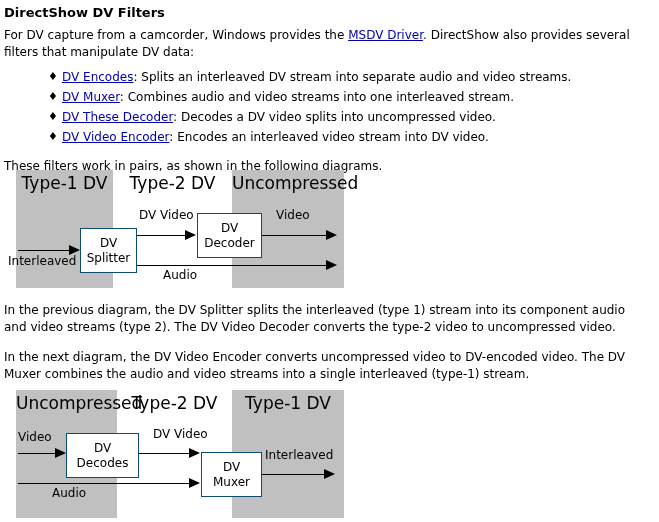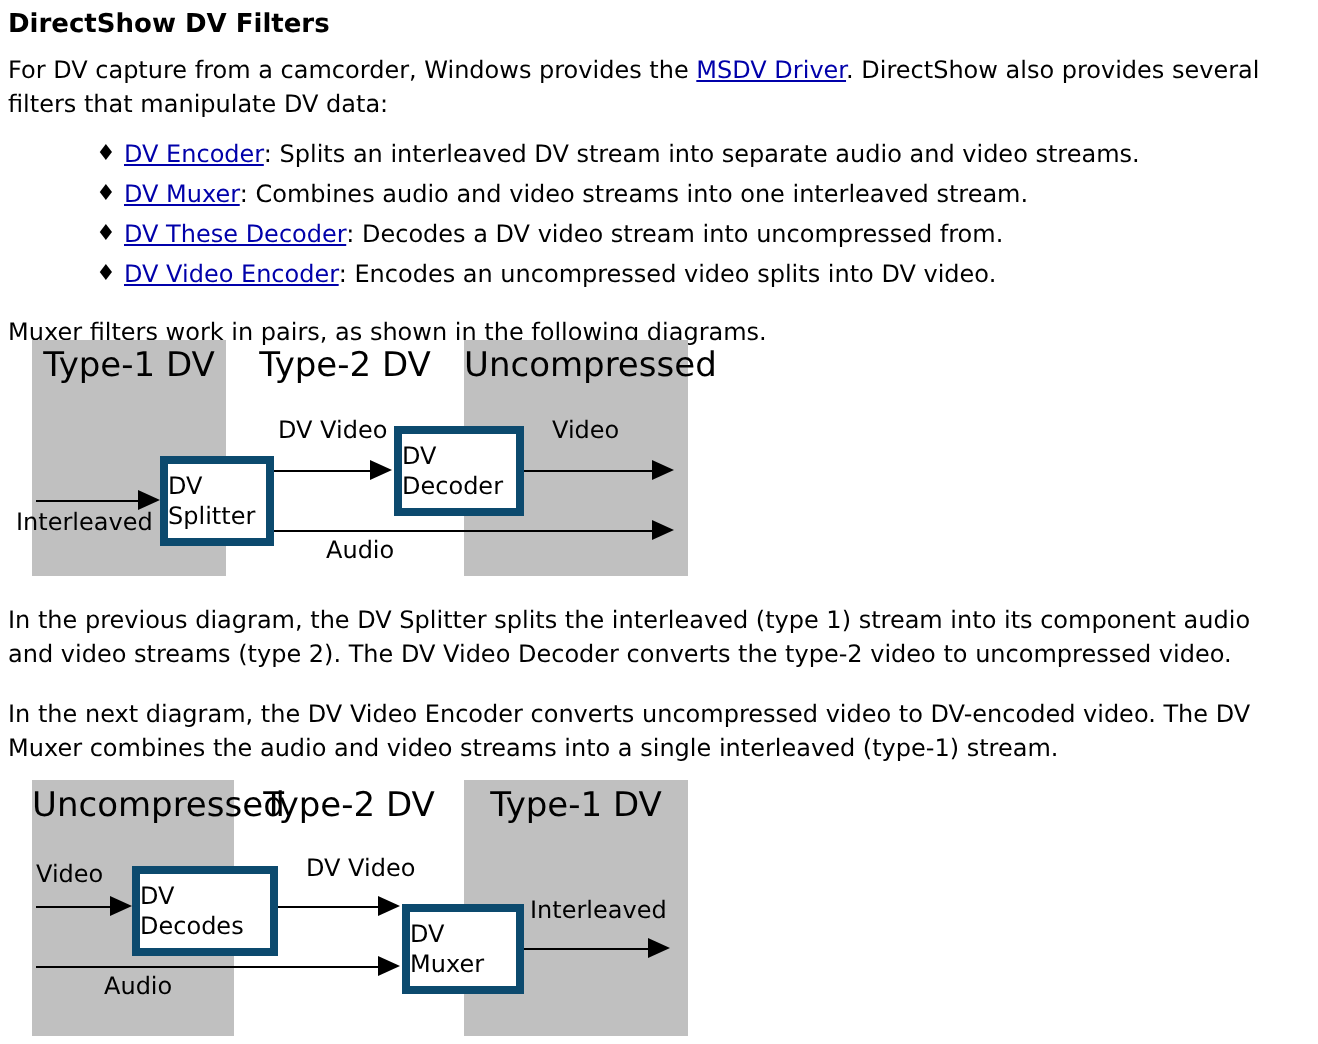--- a/index.html
+++ b/index.html
@@ -70,25 +70,25 @@
   }
   .band-label {
     position: absolute;
     font-size: 17px;
     white-space: nowrap;
     text-align: center;
   }
   .filter-box {
     position: absolute;
     background: #ffffff;
-    border: 4px solid #0c4a6e;
+    border: 1px solid #0c4a6e;
     box-sizing: border-box;
     display: flex;
     flex-direction: column;
-    align-items: flex-start;
+    align-items: center;
     justify-content: center;
     font-size: 12px;
     line-height: 15px;
     white-space: nowrap;
   }
   .line {
     position: absolute;
     background: #000000;
     height: 1px;
   }
@@ -109,27 +109,27 @@
 </head>
 <body>
 
 <div class="page">
 
   <h1 class="topic-title">DirectShow DV Filters</h1>
 
   <p class="body-text"><span>For DV capture from a camcorder, Windows provides the </span><a class="doc-link" href="#">MSDV Driver</a><span>. DirectShow also provides several filters that manipulate DV data:</span></p>
 
   <ul class="filter-list">
-    <li><span class="bullet">♦</span><a class="doc-link" href="#">DV Encoder</a><span>: Splits an interleaved DV stream into separate audio and video streams.</span></li>
+    <li><span class="bullet">♦</span><a class="doc-link" href="#">DV Encodes</a><span>: Splits an interleaved DV stream into separate audio and video streams.</span></li>
     <li><span class="bullet">♦</span><a class="doc-link" href="#">DV Muxer</a><span>: Combines audio and video streams into one interleaved stream.</span></li>
-    <li><span class="bullet">♦</span><a class="doc-link" href="#">DV These Decoder</a><span>: Decodes a DV video stream into uncompressed from.</span></li>
-    <li><span class="bullet">♦</span><a class="doc-link" href="#">DV Video Encoder</a><span>: Encodes an uncompressed video splits into DV video.</span></li>
+    <li><span class="bullet">♦</span><a class="doc-link" href="#">DV These Decoder</a><span>: Decodes a DV video splits into uncompressed video.</span></li>
+    <li><span class="bullet">♦</span><a class="doc-link" href="#">DV Video Encoder</a><span>: Encodes an interleaved video stream into DV video.</span></li>
   </ul>
 
-  <p class="body-text" style="padding-top:11px;">Muxer filters work in pairs, as shown in the following diagrams.</p>
+  <p class="body-text" style="padding-top:11px;">These filters work in pairs, as shown in the following diagrams.</p>
 
   <div class="diagram" style="position:absolute; left:0; top:170px; width:659px; height:120px;">
 
     <div class="band" style="left:16px; top:0; width:97px; height:118px;"></div>
     <div class="band" style="left:232px; top:0; width:112px; height:118px;"></div>
 
     <div class="band-label" style="left:16px; top:3px; width:97px;">Type-1 DV</div>
     <div class="band-label" style="left:113px; top:3px; width:119px;">Type-2 DV</div>
     <div class="band-label" style="left:232px; top:3px; width:112px;">Uncompressed</div>
 

